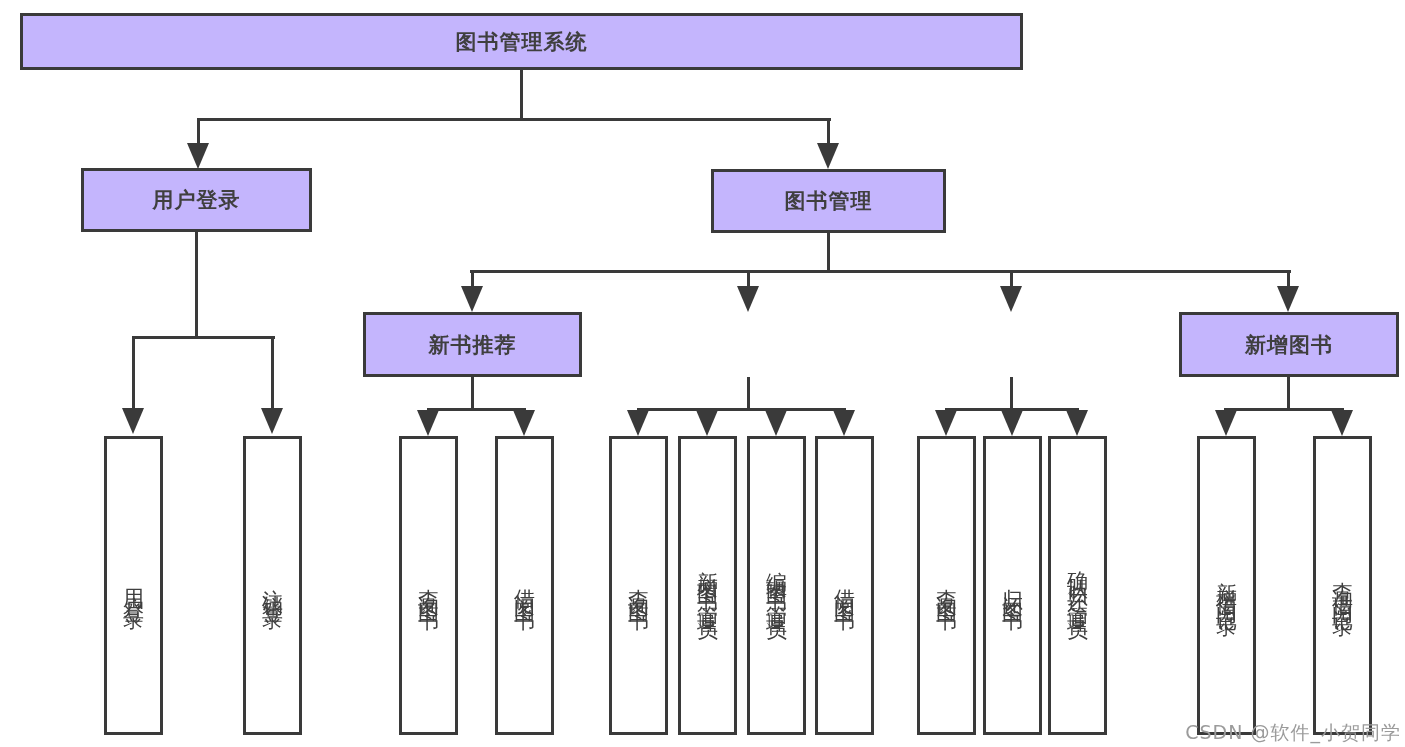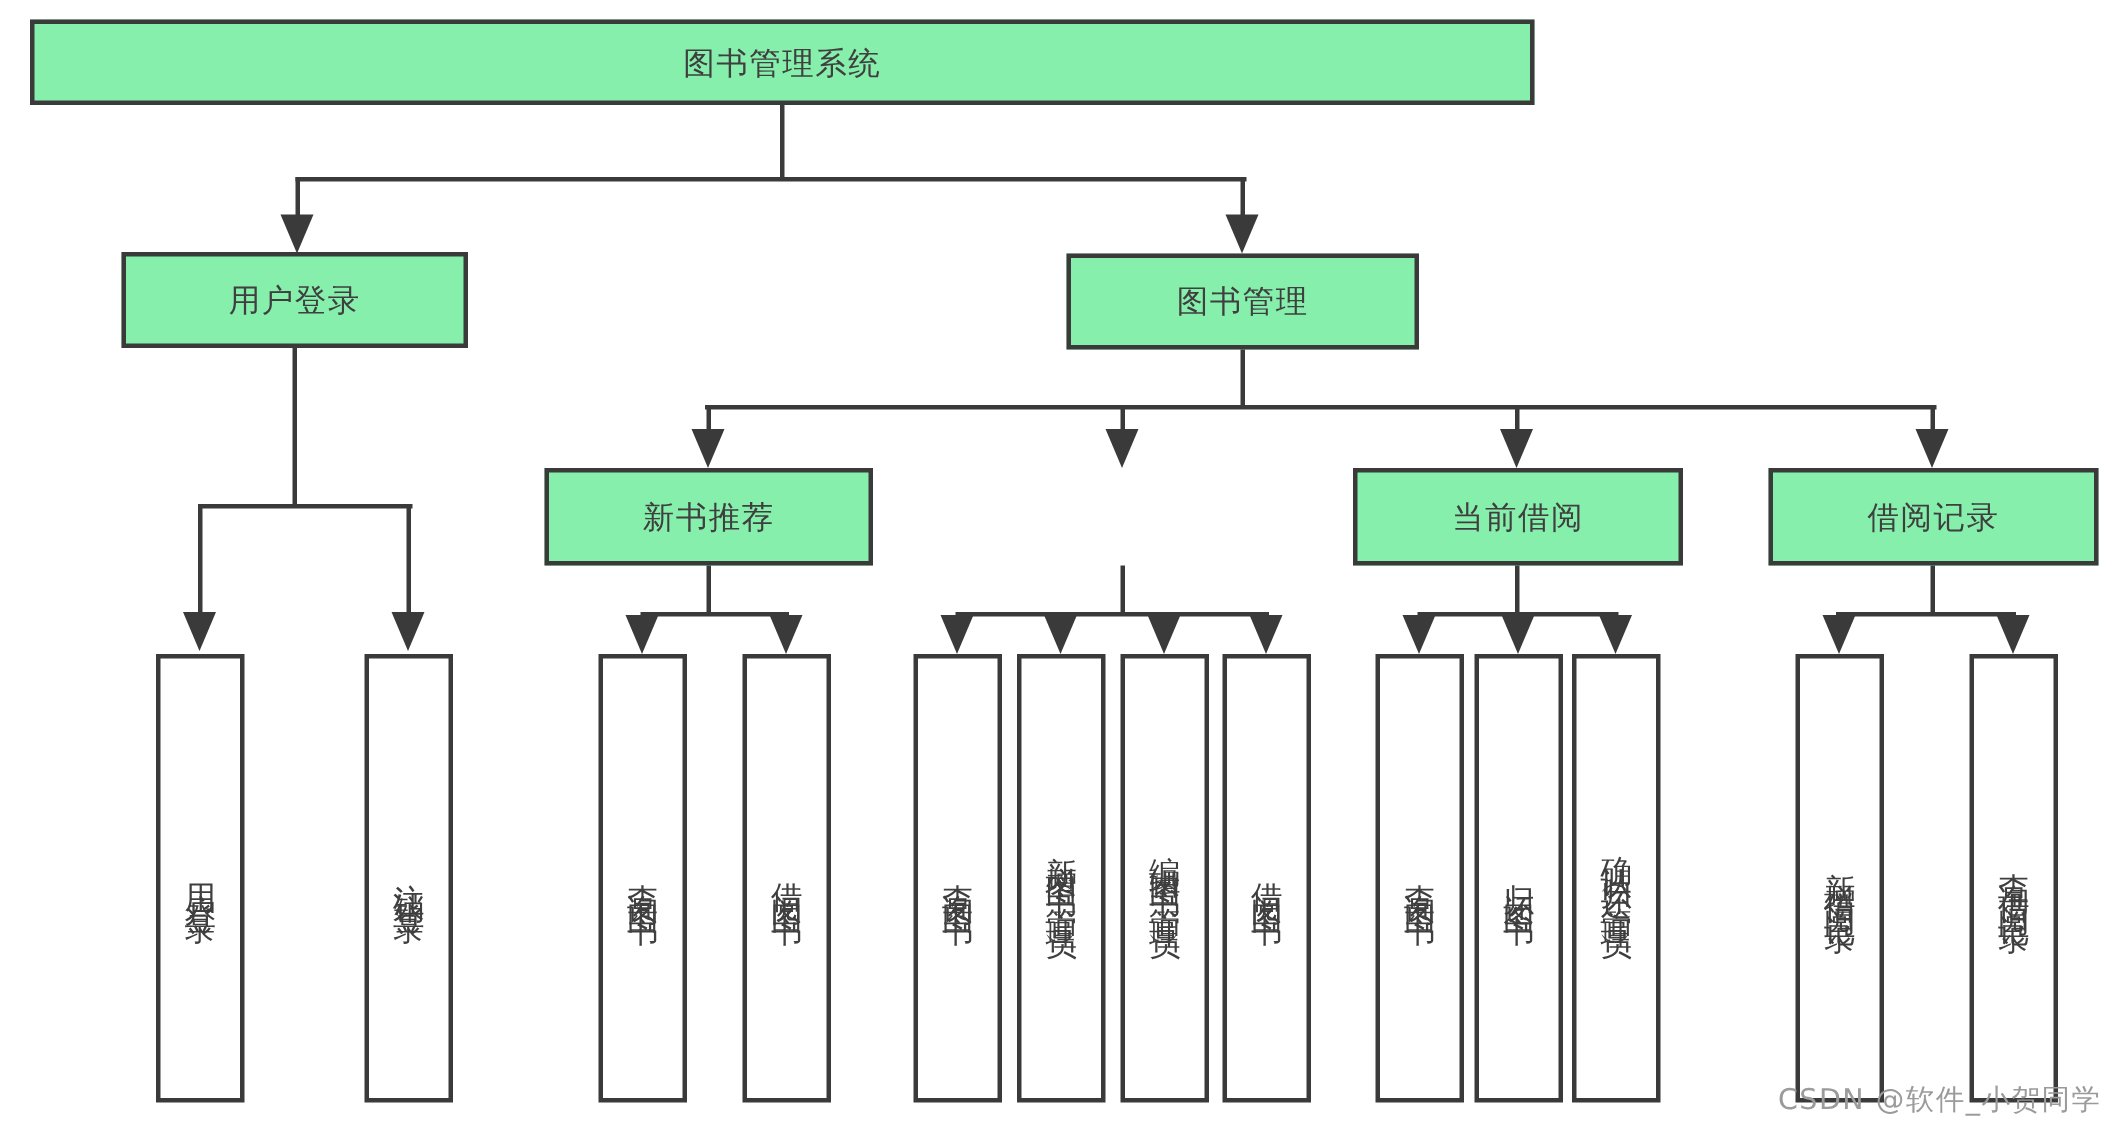--- a/index.html
+++ b/index.html
@@ -3,23 +3,23 @@
 <meta charset="utf-8">
 <style>
   html,body{margin:0;padding:0;background:#ffffff;}
   body{
     width:1405px;height:747px;position:relative;overflow:hidden;
     font-family:"DejaVu Sans","Liberation Sans",sans-serif;
   }
   #canvas{position:absolute;left:0;top:0;width:1405px;height:747px;background:#ffffff;}
   .hbox{
     position:absolute;box-sizing:border-box;
-    border:3px solid #3a3a3a;background:#86efac;color:#3f3f3f;
+    border:3px solid #3a3a3a;background:#c4b5fd;color:#3f3f3f;
     display:flex;align-items:center;justify-content:center;
-    font-size:21px;letter-spacing:1px;white-space:nowrap;
+    font-size:21px;letter-spacing:1px;white-space:nowrap;font-weight:bold;
   }
   .vbox{
     position:absolute;box-sizing:border-box;
     border:3px solid #3a3a3a;background:#ffffff;color:#3f3f3f;
     display:flex;align-items:center;justify-content:center;
     font-size:21px;
     writing-mode:vertical-rl;text-orientation:mixed;letter-spacing:7px;
     top:436px;width:59px;height:299px;
   }
   .line{position:absolute;background:#3a3a3a;}
@@ -40,23 +40,22 @@
 
   <div class="hbox" style="left:20px;top:13px;width:1003px;height:57px">图书管理系统</div>
 
   <div class="hbox" style="left:81px;top:168px;width:231px;height:64px">用户登录</div>
 
   <div class="hbox" style="left:363px;top:312px;width:219px;height:65px">新书推荐</div>
 
   <div class="hbox" style="left:711px;top:169px;width:235px;height:64px">图书管理</div>
 
 
-  <div class="hbox" style="left:902px;top:312px;width:220px;height:65px">当前借阅</div>
 
-  <div class="hbox" style="left:1179px;top:312px;width:220px;height:65px">借阅记录</div>
+  <div class="hbox" style="left:1179px;top:312px;width:220px;height:65px">新增图书</div>
 
   <div class="vbox" style="left:104px">用户登录</div>
   <div class="vbox" style="left:243px">注销登录</div>
 
   <div class="vbox" style="left:399px">查询图书</div>
   <div class="vbox" style="left:495px">借阅图书</div>
 
   <div class="vbox" style="left:609px">查询图书</div>
   <div class="vbox" style="left:678px">新增图书（管理员）</div>
   <div class="vbox" style="left:747px">编辑图书（管理员）</div>

